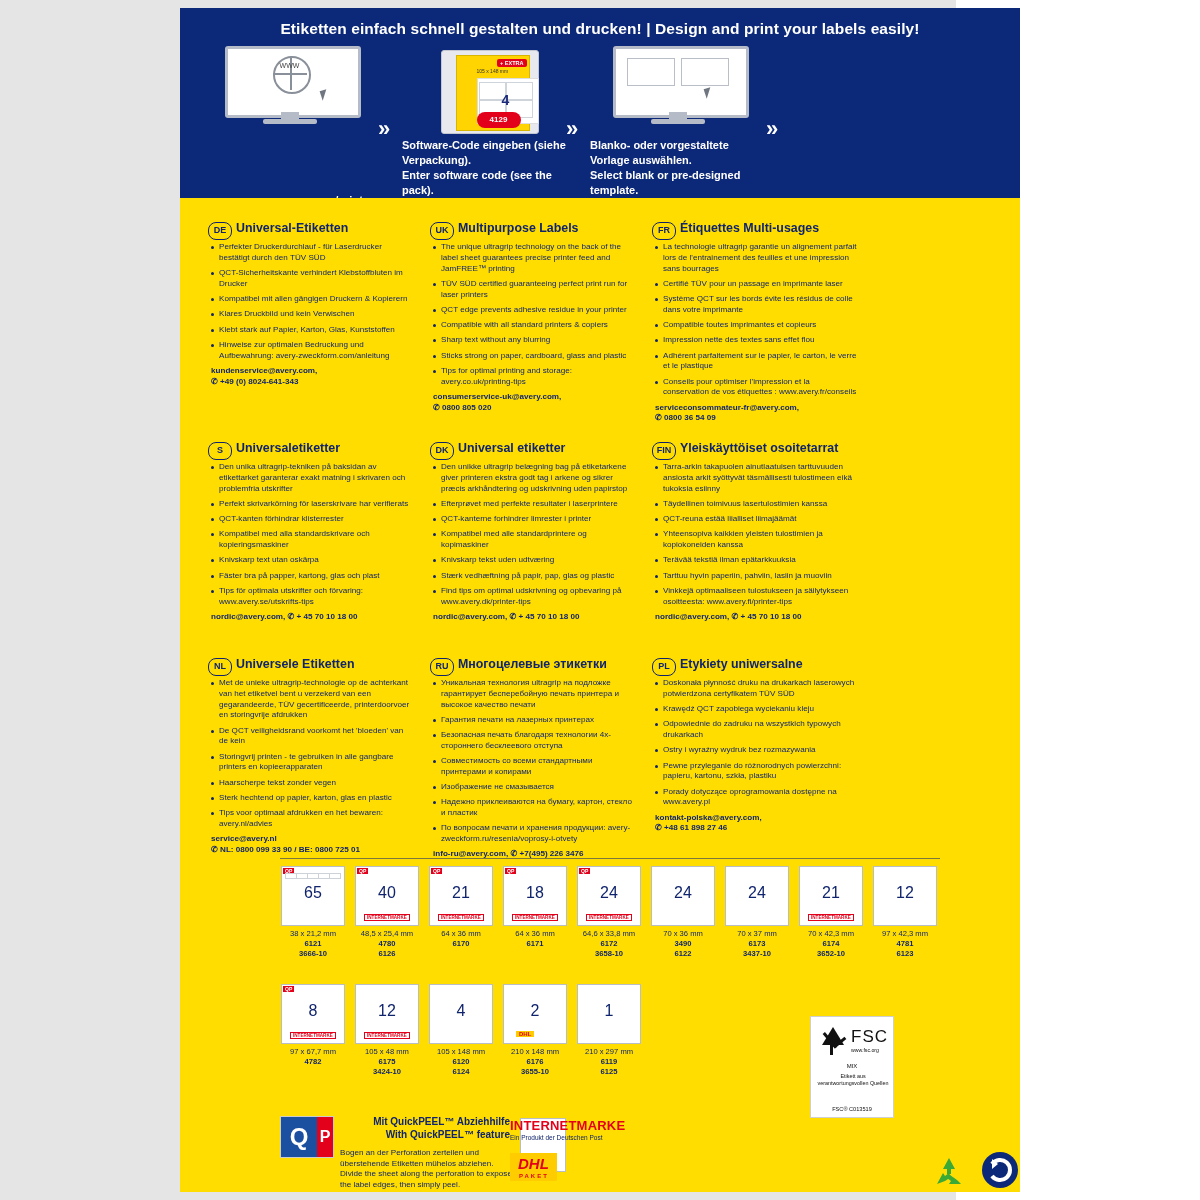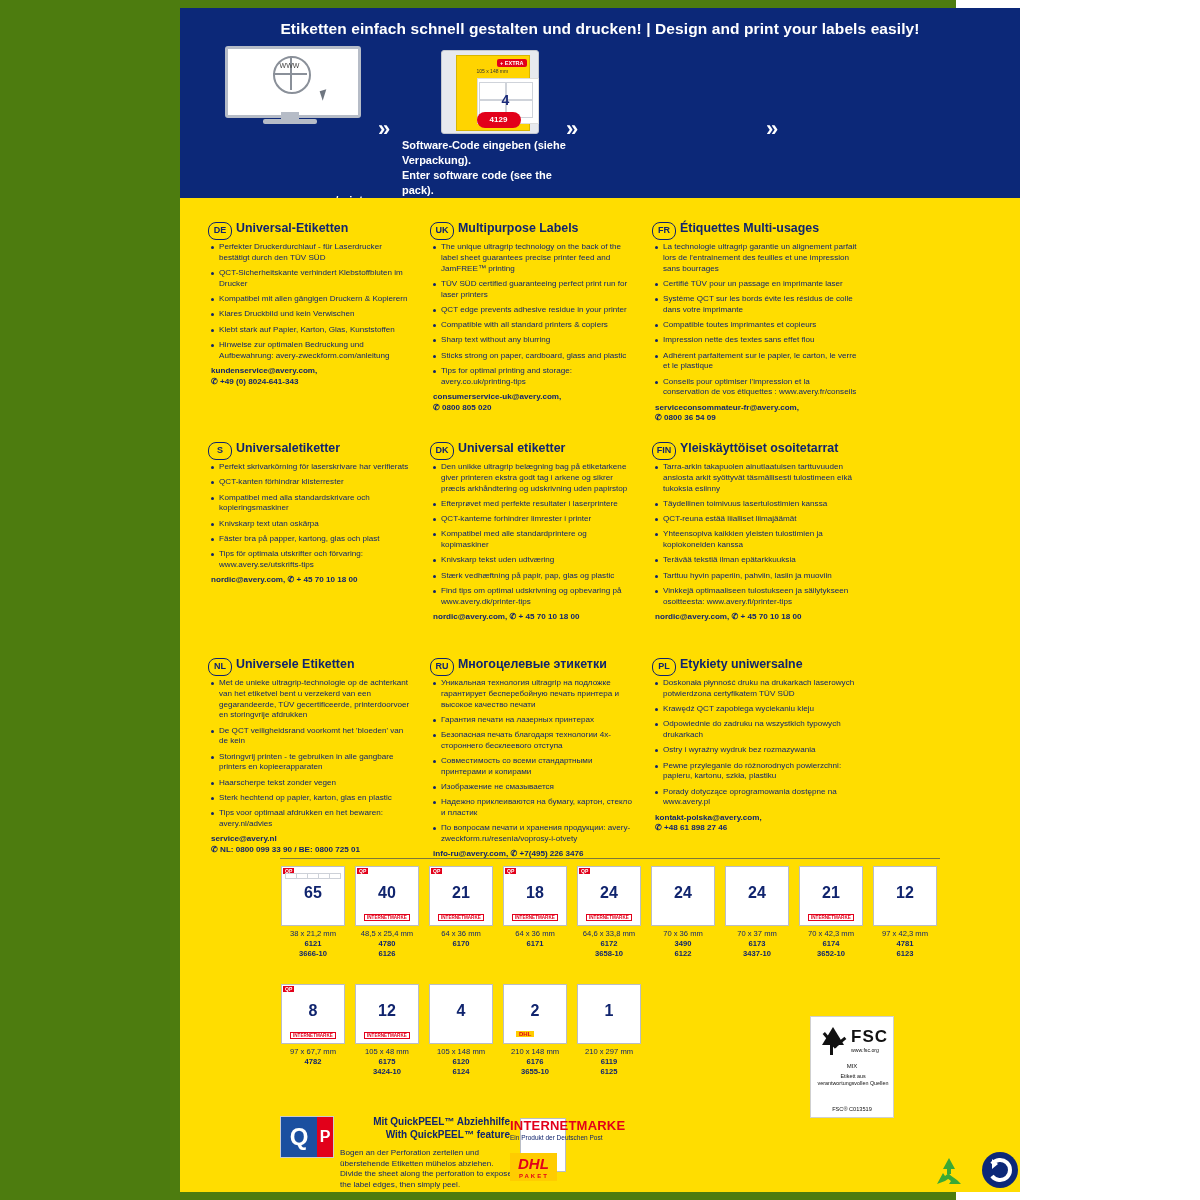--- a/index.html
+++ b/index.html
@@ -1,17 +1,17 @@
 <!DOCTYPE html>
 <html><head>
 <meta charset="utf-8">
 <style>
   html,body{margin:0;padding:0;}
   body{width:1200px;height:1200px;background:#ffffff;font-family:"Liberation Sans",sans-serif;overflow:hidden;}
-  .page{position:relative;width:956px;height:1200px;background:#4d7c0f;}
+  .page{position:relative;width:956px;height:1200px;background:#e5e5e5;}
 
   
   .header{position:absolute;left:180px;top:8px;width:840px;height:190px;background:#0c2878;color:#ffffff;}
   .header-title{position:absolute;left:0;top:12px;width:840px;text-align:center;font-size:15.5px;font-weight:bold;letter-spacing:.1px;}
   .steps{position:absolute;left:0;top:38px;width:840px;height:150px;}
   .step{position:absolute;top:0;width:175px;height:150px;}
   .s1{left:22px;} .s2{left:222px;} .s3{left:410px;} .s4{left:610px;}
   .arrow{position:absolute;top:70px;font-size:22px;font-weight:bold;color:#ffffff;}
   .a1{left:198px;} .a2{left:386px;} .a3{left:586px;}
   .step-cap{position:absolute;left:0;top:92px;width:178px;font-size:11px;line-height:1.35;font-weight:bold;}
@@ -58,21 +58,21 @@
   .lang li.nodot:before{display:none;}
   .contact{margin-top:2px;font-weight:bold;}
 
   
   .sheets{position:absolute;left:100px;top:668px;width:660px;}
   .sheet-cell{position:absolute;width:66px;text-align:center;}
   .sheet{position:relative;width:62px;height:58px;background:#ffffff;border:1px solid #b9bdc6;margin:0 auto;}
   .sheet .qp{position:absolute;left:1px;top:1px;background:#e2001a;color:#fff;font-size:5px;font-weight:bold;padding:0 2px;}
   .sheet .grid{position:absolute;left:3px;top:6px;right:3px;bottom:4px;}
   .sheet .grid i{position:absolute;border:.5px solid #cdd1d8;display:block;}
-  .sheet .num{position:absolute;left:0;right:0;top:17px;text-align:center;font-size:16px;font-weight:bold;color:#10246e;}
+  .sheet .num{position:absolute;left:0;right:0;top:17px;text-align:center;font-size:16px;font-weight:normal;color:#10246e;}
   .sheet .im{position:absolute;left:8px;bottom:4px;font-size:4.6px;color:#e2001a;font-weight:bold;border:.5px solid #e2001a;padding:0 2px;}
   .sheet .dhl{position:absolute;left:12px;bottom:6px;font-size:6px;color:#e2001a;font-weight:bold;background:#ffcc00;padding:0 3px;}
   .cap{font-size:7.6px;color:#10246e;margin-top:3px;line-height:1.3;}
   .cap b{display:block;font-weight:bold;}
 
   
   .hr{position:absolute;left:100px;width:660px;height:1px;background:#10246e;opacity:.55;}
   .quickpeel{position:absolute;left:100px;top:918px;width:230px;}
   .qp-logo{position:absolute;left:0;top:0;width:52px;height:40px;background:#ffffff;border:1px solid #ccc;}
   .qp-logo .q{position:absolute;left:0;top:0;width:36px;height:40px;background:#1b4fa0;color:#fff;font-size:24px;font-weight:bold;text-align:center;line-height:40px;}
@@ -84,21 +84,21 @@
   .im-logo{font-size:13px;font-weight:bold;color:#e2001a;letter-spacing:.2px;}
   .im-sub{font-size:6.5px;color:#10246e;margin-top:1px;}
   .dhl-logo{margin-top:12px;background:#ffcc00;display:inline-block;padding:2px 8px;}
   .dhl-logo span{color:#e2001a;font-size:15px;font-weight:bold;font-style:italic;}
   .dhl-sub{font-size:6px;color:#e2001a;font-weight:bold;letter-spacing:2px;text-align:right;}
   .fsc{position:absolute;left:630px;top:818px;width:82px;height:100px;background:#ffffff;border:1px solid #cfcfcf;}
   .fsc .tree{position:absolute;left:10px;top:8px;width:26px;height:30px;}
   .fsc .tree:before{content:"";position:absolute;left:9px;top:14px;width:3px;height:16px;background:#111;}
   .fsc .tree:after{content:"";position:absolute;left:1px;top:2px;width:0;height:0;border-left:11px solid transparent;border-right:11px solid transparent;border-bottom:18px solid #111;}
   .fsc .ck{position:absolute;left:6px;top:2px;width:12px;height:16px;border-left:3px solid #111;border-bottom:3px solid #111;transform:rotate(-40deg);}
-  .fsc .lbl{position:absolute;left:40px;top:10px;font-size:17px;font-weight:bold;color:#111;letter-spacing:1px;}
+  .fsc .lbl{position:absolute;left:40px;top:10px;font-size:17px;font-weight:normal;color:#111;letter-spacing:1px;}
   .fsc .www{position:absolute;left:40px;top:30px;font-size:5.2px;color:#111;}
   .fsc .mix{position:absolute;left:0;right:0;top:46px;text-align:center;font-size:6px;color:#111;}
   .fsc .desc{position:absolute;left:6px;right:4px;top:56px;text-align:center;font-size:5.4px;line-height:1.25;color:#111;}
   .fsc .code{position:absolute;left:0;right:0;bottom:5px;text-align:center;font-size:5.6px;color:#111;}
   .recy{position:absolute;left:752px;top:958px;width:34px;height:32px;}
   .recy svg, .loopsvg{display:block;}
   .loop{position:absolute;left:800px;top:952px;width:40px;height:40px;}
 </style>
 </head>
 <body>
@@ -139,20 +139,32 @@
             <div class="pack-num">4</div>
             <div class="pack-code">4129</div>
           </div>
         </div>
         <div class="step-cap" style="white-space:pre-line">Software-Code eingeben (siehe Verpackung).
 Enter software code (see the pack).</div>
       </div>
 
       <div class="arrow a2">»</div>
 
+      <div class="step s3">
+        <div class="tmpl">
+          <div class="screen"></div>
+          <div class="doc" style="left:14px;top:12px"></div>
+          <div class="doc" style="left:68px;top:12px"></div>
+          <div class="cursor" style="left:92px;top:42px"></div>
+          <div class="neck"></div>
+            <div class="base"></div>
+        </div>
+        <div class="step-cap" style="white-space:pre-line">Blanko- oder vorgestaltete Vorlage auswählen.
+Select blank or pre-designed template.</div>
+      </div>
 
       <div class="arrow a3">»</div>
 
 
     </div>
   </div>
 
   <div class="body-yellow">
 
     <div class="lang" style="left:28px;top:24px;">
@@ -199,20 +211,21 @@
         <li>Conseils pour optimiser l'impression et la conservation de vos étiquettes : www.avery.fr/conseils</li>
         <li class="nodot contact" style="white-space:pre-line;padding-left:1px">serviceconsommateur-fr@avery.com,
 ✆ 0800 36 54 09</li>
       </ul>
     </div>
 
     <div class="lang" style="left:28px;top:244px;">
       <div class="badge">S</div>
       <div class="title">Universaletiketter</div>
       <ul>
+        <li>Den unika ultragrip-tekniken på baksidan av etikettarket garanterar exakt matning i skrivaren och problemfria utskrifter</li>
         <li>Perfekt skrivarkörning för laserskrivare har verifierats</li>
         <li>QCT-kanten förhindrar klisterrester</li>
         <li>Kompatibel med alla standardskrivare och kopieringsmaskiner</li>
         <li>Knivskarp text utan oskärpa</li>
         <li>Fäster bra på papper, kartong, glas och plast</li>
         <li>Tips för optimala utskrifter och förvaring: www.avery.se/utskrifts-tips</li>
         <li class="nodot contact" style="white-space:pre-line;padding-left:1px">nordic@avery.com, ✆ + 45 70 10 18 00</li>
       </ul>
     </div>
 

